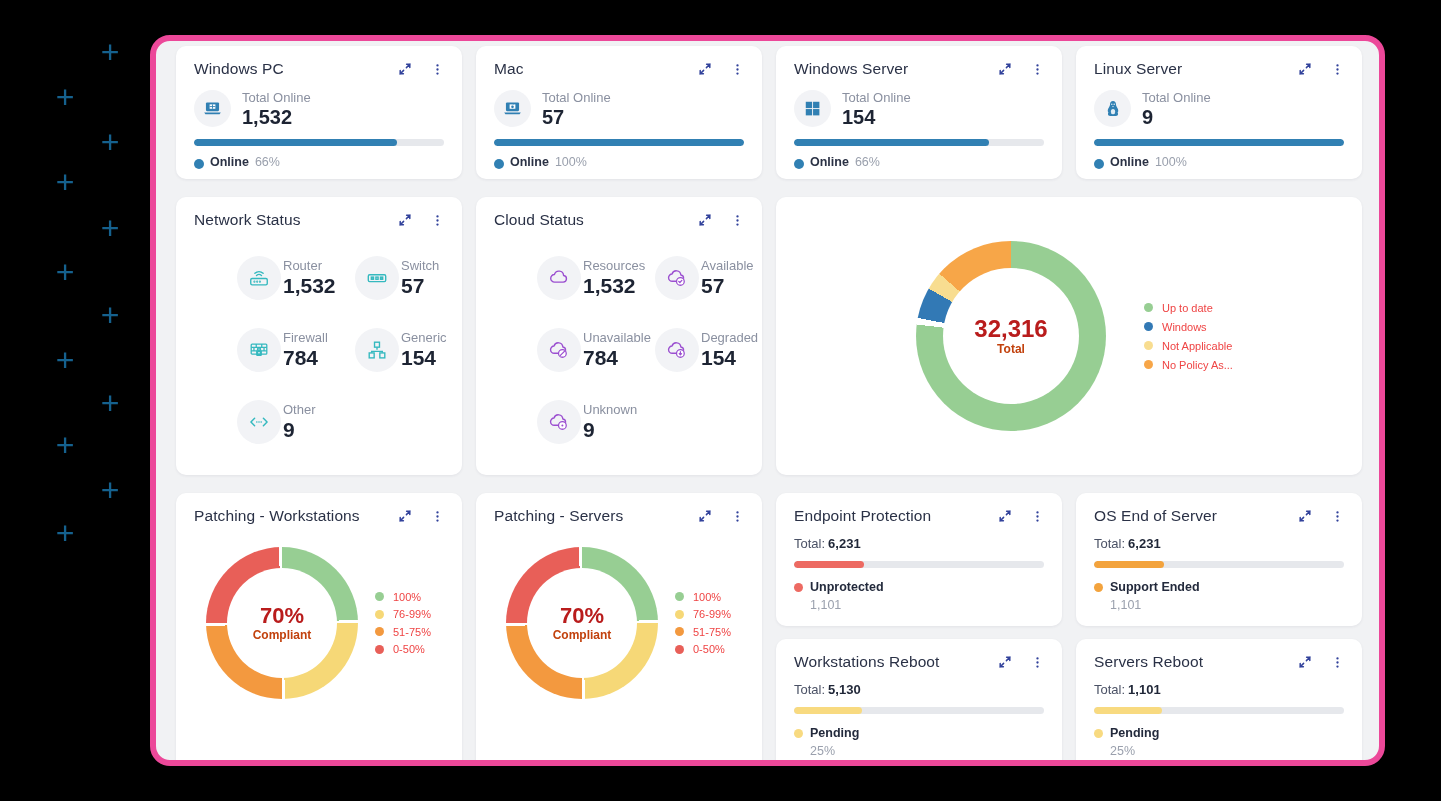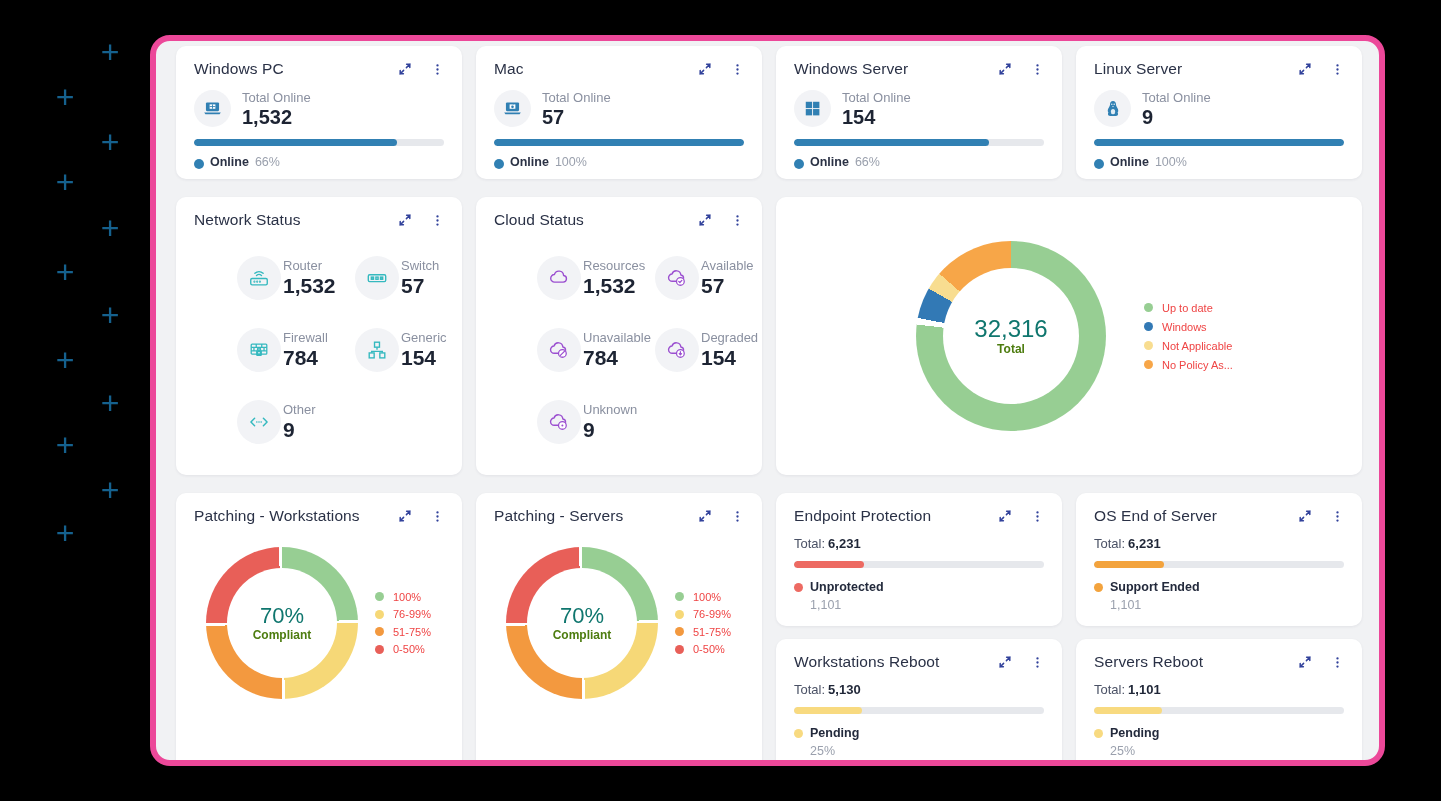--- a/index.html
+++ b/index.html
@@ -85,23 +85,23 @@
   
   .donut { position:relative; border-radius:50%; flex:none; }
   .donut .hole {
     position:absolute; background:#fff; border-radius:50%;
     display:flex; flex-direction:column; align-items:center; justify-content:center;
   }
   .donut-lg { width:190px; height:190px; }
   .donut-lg .hole { inset:27px; }
   .donut-sm { width:152px; height:152px; }
   .donut-sm .hole { inset:21px; }
-  .dv { font-size:24px; font-weight:normal; color:#0f766e; line-height:1.1; }
+  .dv { font-size:24px; font-weight:bold; color:#b91c1c; line-height:1.1; }
   .dv.sm { font-size:22px; }
-  .dl { font-size:12px; font-weight:bold; color:#4d7c0f;text-align:center; }
+  .dl { font-size:12px; font-weight:bold; color:#c2410c;text-align:center; }
 
   .app-body { display:flex; align-items:center; margin-top:30px; }
   .app-body .donut { margin-left:122px; }
   .app-legend { margin-left:38px; }
   .litem { display:flex; align-items:center; gap:9px; margin:7px 0; }
   .ltext { font-size:11px; color:#ef4444; }
 
   .patch-body { display:flex; align-items:center; margin-top:22px; }
   .patch-body .donut { margin-left:12px; }
   .patch-legend { margin-left:17px; }

